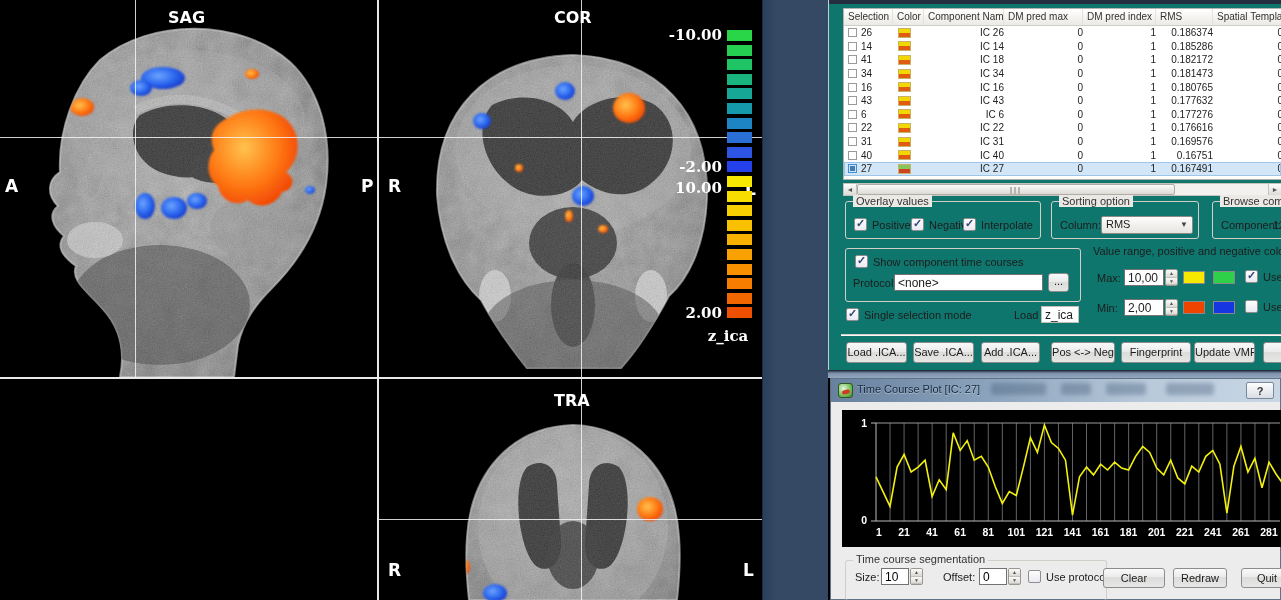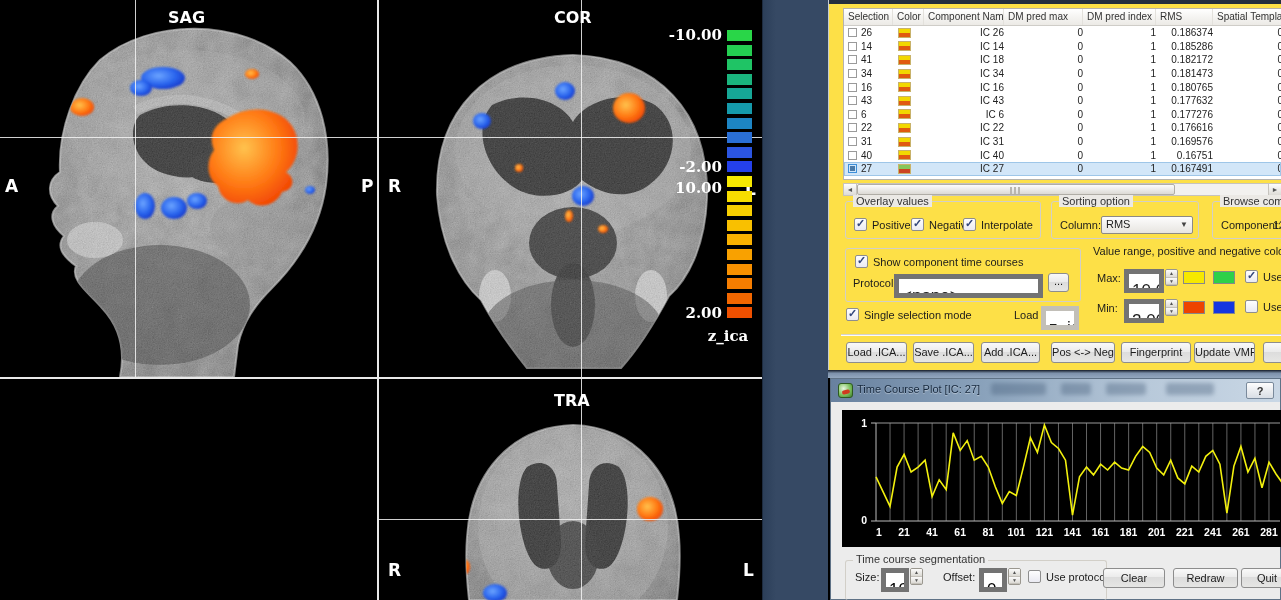--- a/index.html
+++ b/index.html
@@ -23,21 +23,21 @@
   #cb-title { position:absolute; left:698px; top:327px; width:60px; text-align:center;
               color:#fff; font:700 15px "DejaVu Serif",serif; z-index:8; }
 
   
   #blueband { position:absolute; left:762px; top:0; width:66px; height:600px;
               background:linear-gradient(90deg,#2c3f59,#36496444 20%,#364964), #364964; z-index:4;
               border-left:1px solid #1d2b3f; }
 
   
   #dialog { position:absolute; left:828px; top:0; width:453px; height:370px;
-            background:#fde047; border-left:1px solid #c4cbd4; z-index:10; font-size:11px; color:#1c1c1c; }
+            background:#0f766e; border-left:1px solid #c4cbd4; z-index:10; font-size:11px; color:#1c1c1c; }
   #dialog .topstrip { position:absolute; left:0; top:0; width:453px; height:4px; background:#242e3e; }
 
   
   #ctable { position:absolute; left:14px; top:8px; width:439px; height:172px;
             background:#fff; border:1px solid #b6b3ad; overflow:hidden; }
   .thead { display:grid; grid-template-columns:49px 31px 80px 79px 73px 57px 70px; height:17px;
            background:linear-gradient(#ffffff,#f3f2ef 60%,#eceae6); border-bottom:1px solid #cfcdc8; }
   .thead .hc { font-size:10px; color:#333; padding:2px 0 0 4px; border-right:1px solid #e3e1dc;
                white-space:nowrap; overflow:hidden; }
   .trow { display:grid; grid-template-columns:49px 31px 80px 79px 73px 57px 70px; height:13.6px;
@@ -63,21 +63,21 @@
                    background:repeating-linear-gradient(90deg,#b9b6af 0 2px,transparent 2px 4px); }
 
   
   .grp { position:absolute; border:1px solid #d2cfc8; border-radius:3px; }
   .grp-title { position:absolute; font-size:11px; color:#333; background:#ebe9e5; padding:0 3px; white-space:nowrap; }
   .cbrow { position:absolute; display:flex; align-items:center; gap:5px; white-space:nowrap; }
   .cb { width:13px; height:13px; border:1px solid #8e8e8e; border-radius:2px;
         background:linear-gradient(#fefefe,#eaeaf2); position:relative; flex:none; }
   .cb.checked::after { content:"✓"; position:absolute; left:1px; top:-2px; font-size:11px; font-weight:bold; color:#35487c; }
   .lbl { position:absolute; font-size:11px; color:#1c1c1c; white-space:nowrap; }
-  .field { position:absolute; background:#fff; border:5px solid #737373; font-size:17px; padding:7px 3px;
+  .field { position:absolute; background:#fff; border:1px solid #737373; font-size:12px; padding:1px 3px;
            white-space:nowrap; overflow:hidden; }
   .combo { position:absolute; background:linear-gradient(#fdfdfd,#e7e5e0); border:1px solid #8d8a84;
            border-radius:2px; font-size:11px; padding:1px 4px; }
   .combo .car { position:absolute; right:4px; top:3px; font-size:8px; color:#444; }
   .spin { position:absolute; width:13px; height:17px; border:1px solid #9a978f; border-radius:2px; overflow:hidden; }
   .spin div { height:50%; background:linear-gradient(#fbfbfb,#dcdad4); font-size:5px; line-height:7px;
               text-align:center; color:#555; border-bottom:1px solid #c4c1ba; }
   .btn { position:absolute; height:21px; background:linear-gradient(#f9f9f9,#ebebeb 45%,#dcdcdc 46%,#e6e6e4);
          border:1px solid #8d8d8d; border-radius:3px; font-size:11px; color:#1c1c1c;
          text-align:center; line-height:19px; white-space:nowrap; overflow:hidden; }
@@ -653,17 +653,17 @@
     <div class="spin" style="left:177px;top:189px">
         <div>▲</div>
         <div>▼</div>
       </div>
     <div class="cbrow" style="left:197px;top:191px">
       <span class="cb"></span>
       <span class="lbl" style="position:static">Use protocol</span>
     </div>
 
     <div class="btn tcp-btn" style="left:272px;width:62px">Clear</div>
-    <div class="btn tcp-btn" style="left:342px;width:65px">Redraw</div>
+    <div class="btn tcp-btn" style="left:342px;width:54px">Redraw</div>
     <div class="btn tcp-btn" style="left:410px;width:52px">Quit</div>
   </div>
 
 </div>
 
 </body></html>

